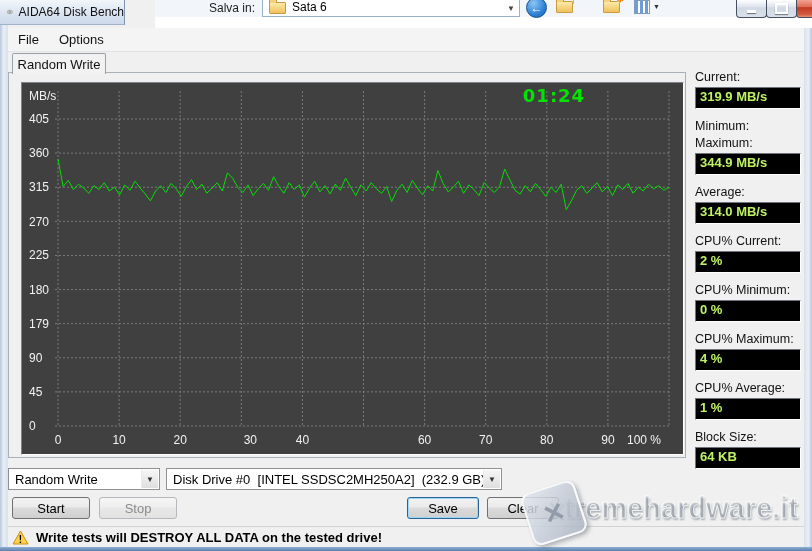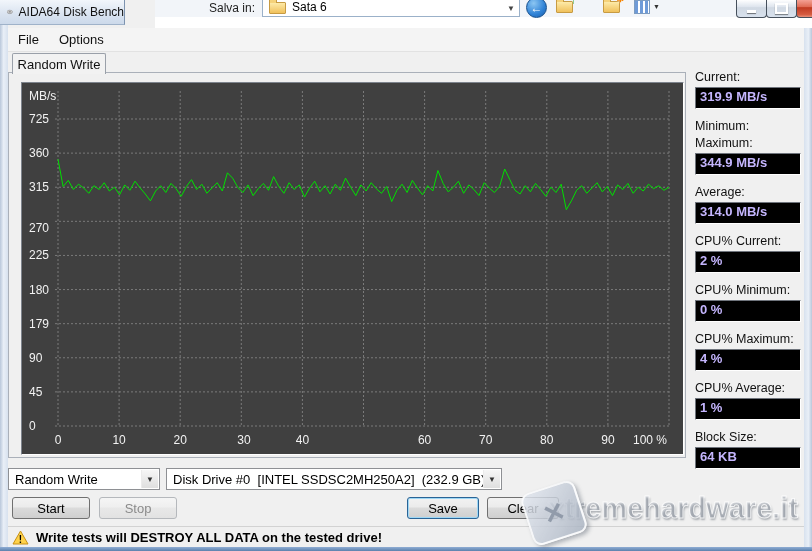--- a/index.html
+++ b/index.html
@@ -77,21 +77,21 @@
   .xlab{text-align:center;}
   .chart-unit{position:absolute;left:7px;top:6px;color:#f2f2f2;font-size:12px;}
   .timer{position:absolute;left:472px;top:2px;width:120px;text-align:center;
     color:#00e400;font-size:18px;font-weight:bold;letter-spacing:1px;
     font-family:"DejaVu Sans",sans-serif;}
 
   
   .stats{position:absolute;left:695px;top:70px;width:106px;}
   .stat-label{font-size:12.5px;color:#111;margin-bottom:3px;}
   .stat-box{height:19px;background:#000;border:1px solid;border-color:#6f747c #ffffff #ffffff #6f747c;
-    color:#c4b5fd;font-size:13px;font-weight:bold;padding:1px 0 0 4px;box-sizing:content-box;
+    color:#bef264;font-size:13px;font-weight:bold;padding:1px 0 0 4px;box-sizing:content-box;
     margin-bottom:10px;overflow:hidden;white-space:nowrap;}
   .gap-top{margin-top:10px;}
 
   
   .combo{position:absolute;height:22px;background:#fff;border:1px solid #8e9094;
     box-sizing:border-box;display:flex;align-items:center;font-size:13px;color:#000;
     padding-left:6px;white-space:pre;overflow:hidden;}
   .combo .carr{position:absolute;right:1px;top:1px;bottom:1px;width:16px;
     background:linear-gradient(#f6f6f6,#dfdfdf);display:flex;align-items:center;
     justify-content:center;font-size:8px;color:#333;border-left:1px solid #ebebeb;}
@@ -206,41 +206,42 @@
         <line x1="280.4" y1="8" x2="280.4" y2="343" stroke="#7a7a7a" stroke-dasharray="2,2"></line>
         <line x1="341.5" y1="8" x2="341.5" y2="343" stroke="#7a7a7a" stroke-dasharray="2,2"></line>
         <line x1="402.6" y1="8" x2="402.6" y2="343" stroke="#7a7a7a" stroke-dasharray="2,2"></line>
         <line x1="463.7" y1="8" x2="463.7" y2="343" stroke="#7a7a7a" stroke-dasharray="2,2"></line>
         <line x1="524.8" y1="8" x2="524.8" y2="343" stroke="#7a7a7a" stroke-dasharray="2,2"></line>
         <line x1="585.9" y1="8" x2="585.9" y2="343" stroke="#7a7a7a" stroke-dasharray="2,2"></line>
         <line x1="647" y1="8" x2="647" y2="343" stroke="#7a7a7a" stroke-dasharray="2,2"></line>
         <polyline points="36.0,76.2 41.1,103.5 46.3,97.4 51.4,106.5 56.5,101.2 61.7,105.0 66.8,110.3 71.9,102.7 77.1,106.5 82.2,99.7 87.3,108.0 92.5,104.2 97.6,111.8 102.7,101.9 107.9,107.3 113.0,98.2 118.2,105.0 123.3,111.0 128.4,117.9 133.6,108.0 138.7,102.7 143.8,109.5 149.0,100.4 154.1,105.7 159.2,113.3 164.4,103.5 169.5,96.6 174.6,106.5 179.8,101.2 184.9,110.3 190.0,105.0 195.2,99.7 200.3,108.0 205.4,89.8 210.6,95.1 215.7,104.2 220.8,109.5 226.0,101.9 231.1,112.6 236.2,105.7 241.4,100.4 246.5,107.3 251.6,93.6 256.8,103.5 261.9,110.3 267.1,99.7 272.2,106.5 277.3,101.9 282.5,114.1 287.6,105.0 292.7,98.2 297.9,108.8 303.0,102.7 308.1,111.0 313.3,101.2 318.4,107.3 323.5,95.1 328.7,104.2 333.8,112.6 338.9,101.9 344.1,108.0 349.2,99.7 354.3,105.7 359.5,110.3 364.6,103.5 369.7,118.6 374.9,107.3 380.0,101.2 385.1,109.5 390.3,97.4 395.4,105.0 400.5,111.8 405.7,102.7 410.8,108.0 415.9,87.5 421.1,100.4 426.2,108.8 431.4,104.2 436.5,98.2 441.6,110.3 446.8,101.9 451.9,106.5 457.0,112.6 462.2,99.7 467.3,105.0 472.4,109.5 477.6,103.5 482.7,86.0 487.8,96.6 493.0,107.3 498.1,111.0 503.2,102.7 508.4,108.8 513.5,100.4 518.6,106.5 523.8,113.3 528.9,104.2 534.0,109.5 539.2,101.2 544.3,126.7 549.4,117.9 554.6,107.3 559.7,102.7 564.8,110.3 570.0,105.0 575.1,99.7 580.3,108.8 585.4,103.5 590.5,112.6 595.7,101.9 600.8,106.5 605.9,100.4 611.1,110.3 616.2,104.2 621.3,108.0 626.5,101.2 631.6,105.7 636.7,102.7 641.9,107.3 647.0,104.2" fill="none" stroke="#00e000" stroke-width="1"></polyline>
       </svg>
     <div class="chart-unit">MB/s</div>
-  <div class="ylab" style="top: 29px;">725</div>
+    <div class="timer">01:24</div>
+  <div class="ylab" style="top: 29px;">405</div>
       <div class="ylab" style="top: 63.1111px;">360</div>
       <div class="ylab" style="top: 97.2222px;">315</div>
-      <div class="ylab" style="top: 138px;">270</div>
+      <div class="ylab" style="top: 132px;">270</div>
       <div class="ylab" style="top: 165.444px;">225</div>
       <div class="ylab" style="top: 199.556px;">180</div>
       <div class="ylab" style="top: 233.667px;">179</div>
       <div class="ylab" style="top: 267.778px;">90</div>
       <div class="ylab" style="top: 301.889px;">45</div>
       <div class="ylab" style="top: 336px;">0</div>
       <div class="xlab" style="top: 350px; left: 16px; width: 40px;">0</div>
       <div class="xlab" style="top: 350px; left: 77.1px; width: 40px;">10</div>
       <div class="xlab" style="top: 350px; left: 138.2px; width: 40px;">20</div>
-      <div class="xlab" style="top: 350px; left: 202px; width: 40px;">30</div>
+      <div class="xlab" style="top: 350px; left: 195px; width: 40px; text-align: right;">30</div>
       <div class="xlab" style="top: 350px; left: 260.4px; width: 40px;">40</div>
       <div class="xlab" style="top: 350px; left: 321.5px; width: 40px; margin-top: 40px;">50</div>
       <div class="xlab" style="top: 350px; left: 382.6px; width: 40px;">60</div>
       <div class="xlab" style="top: 350px; left: 443.7px; width: 40px;">70</div>
       <div class="xlab" style="top: 350px; left: 504.8px; width: 40px;">80</div>
       <div class="xlab" style="top: 350px; left: 565.9px; width: 40px;">90</div>
-      <div class="xlab" style="top: 350px; left: 605px; width: 46px; text-align: center;">100 %</div>
+      <div class="xlab" style="top: 350px; left: 605px; width: 46px; text-align: left;">100 %</div>
     </div>
 
   <div class="stats" id="stats">
       <div class="stat-label">Current:</div>
       <div class="stat-box">319.9 MB/s</div>
       <div class="stat-label">Minimum:</div>
       <div class="stat-label">Maximum:</div>
       <div class="stat-box">344.9 MB/s</div>
       <div class="stat-label">Average:</div>
       <div class="stat-box">314.0 MB/s</div>

